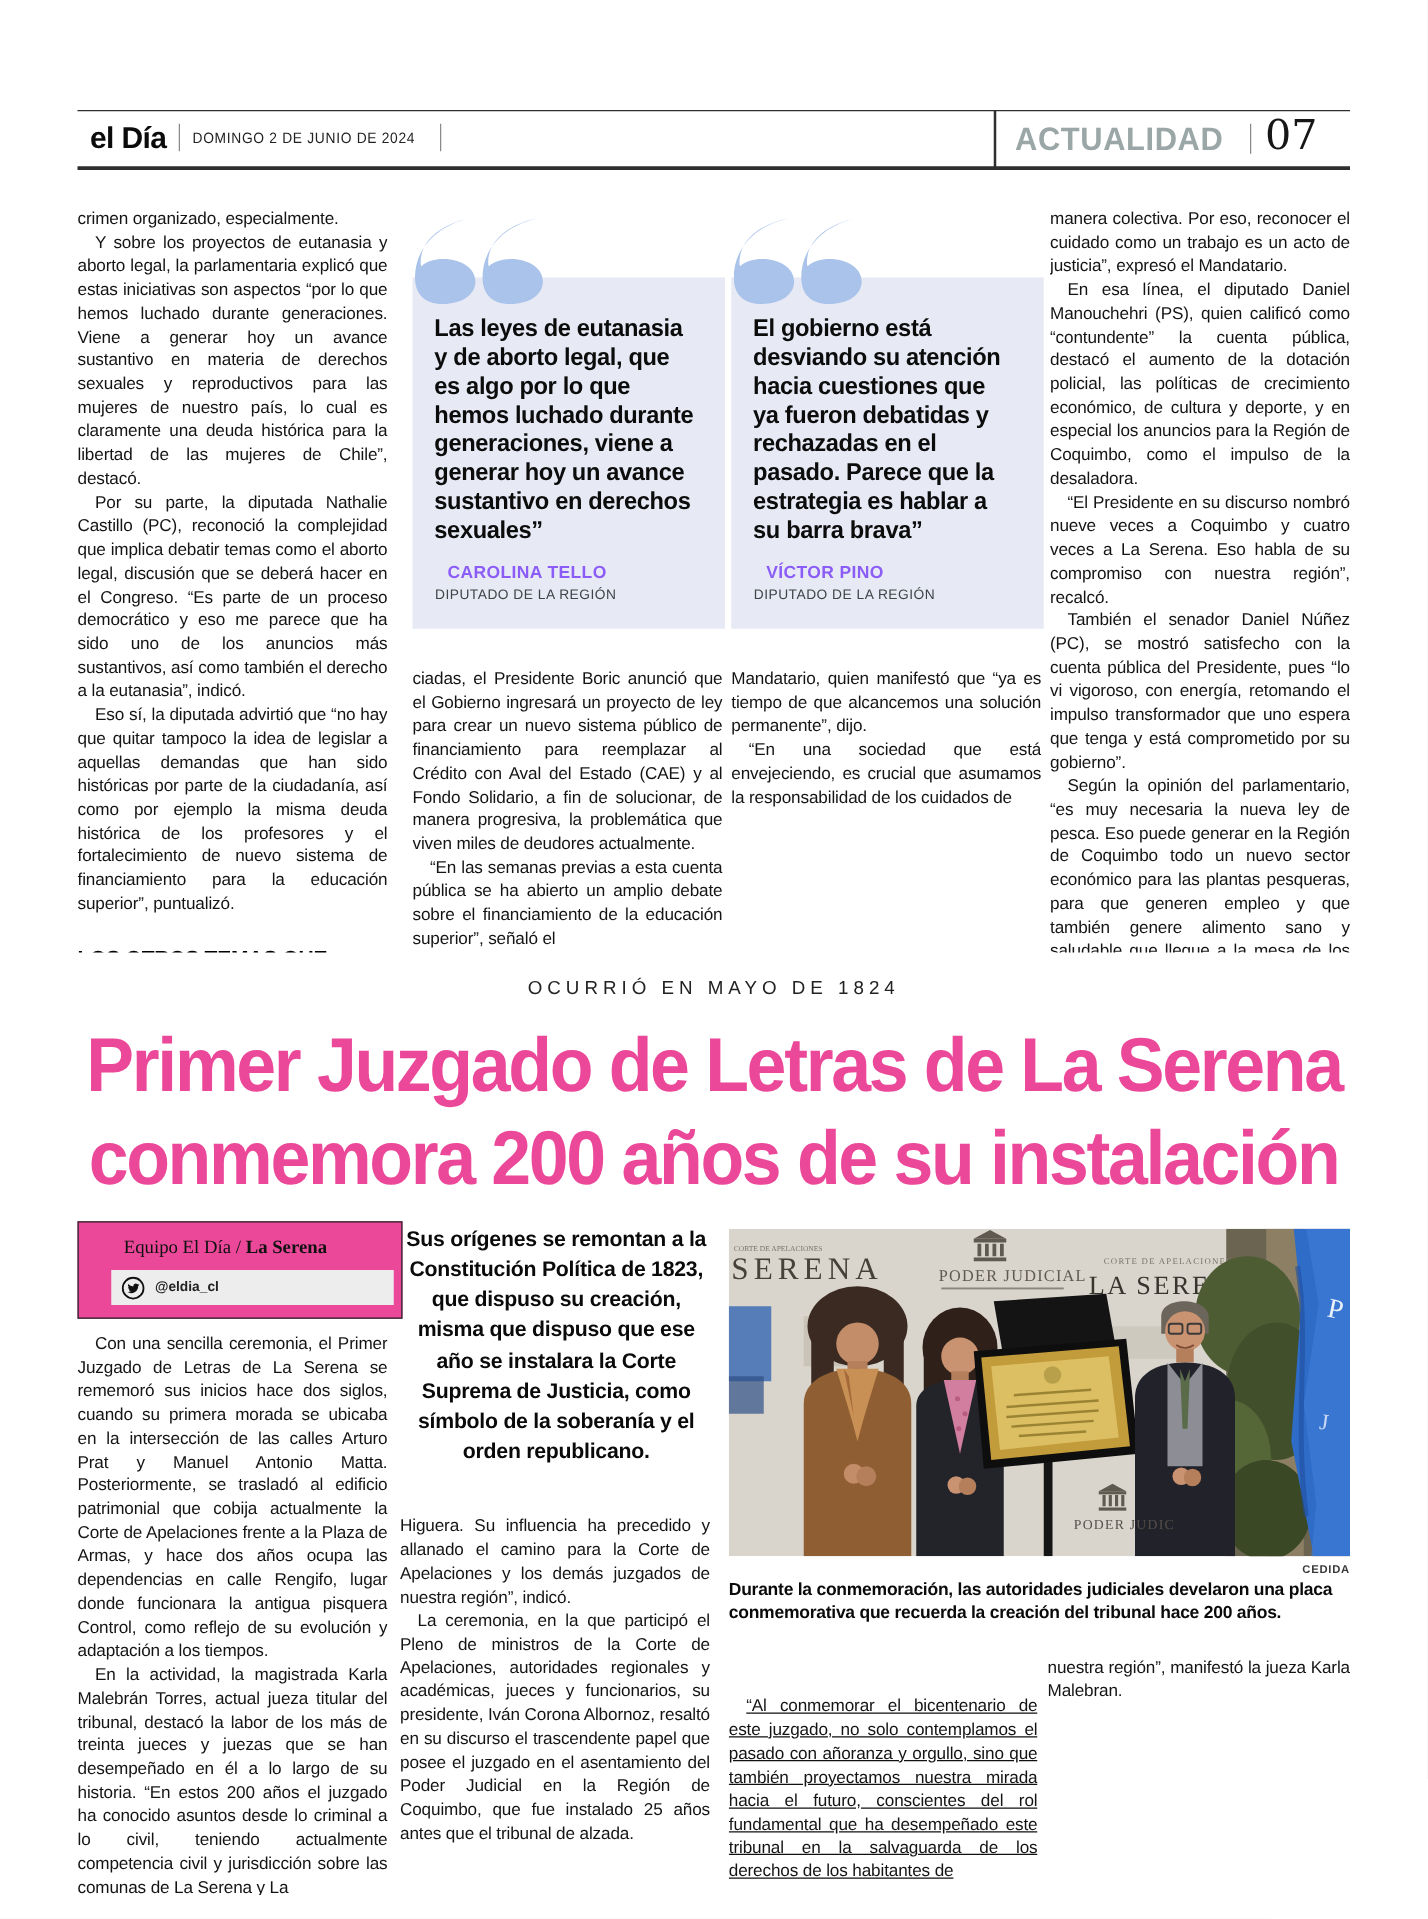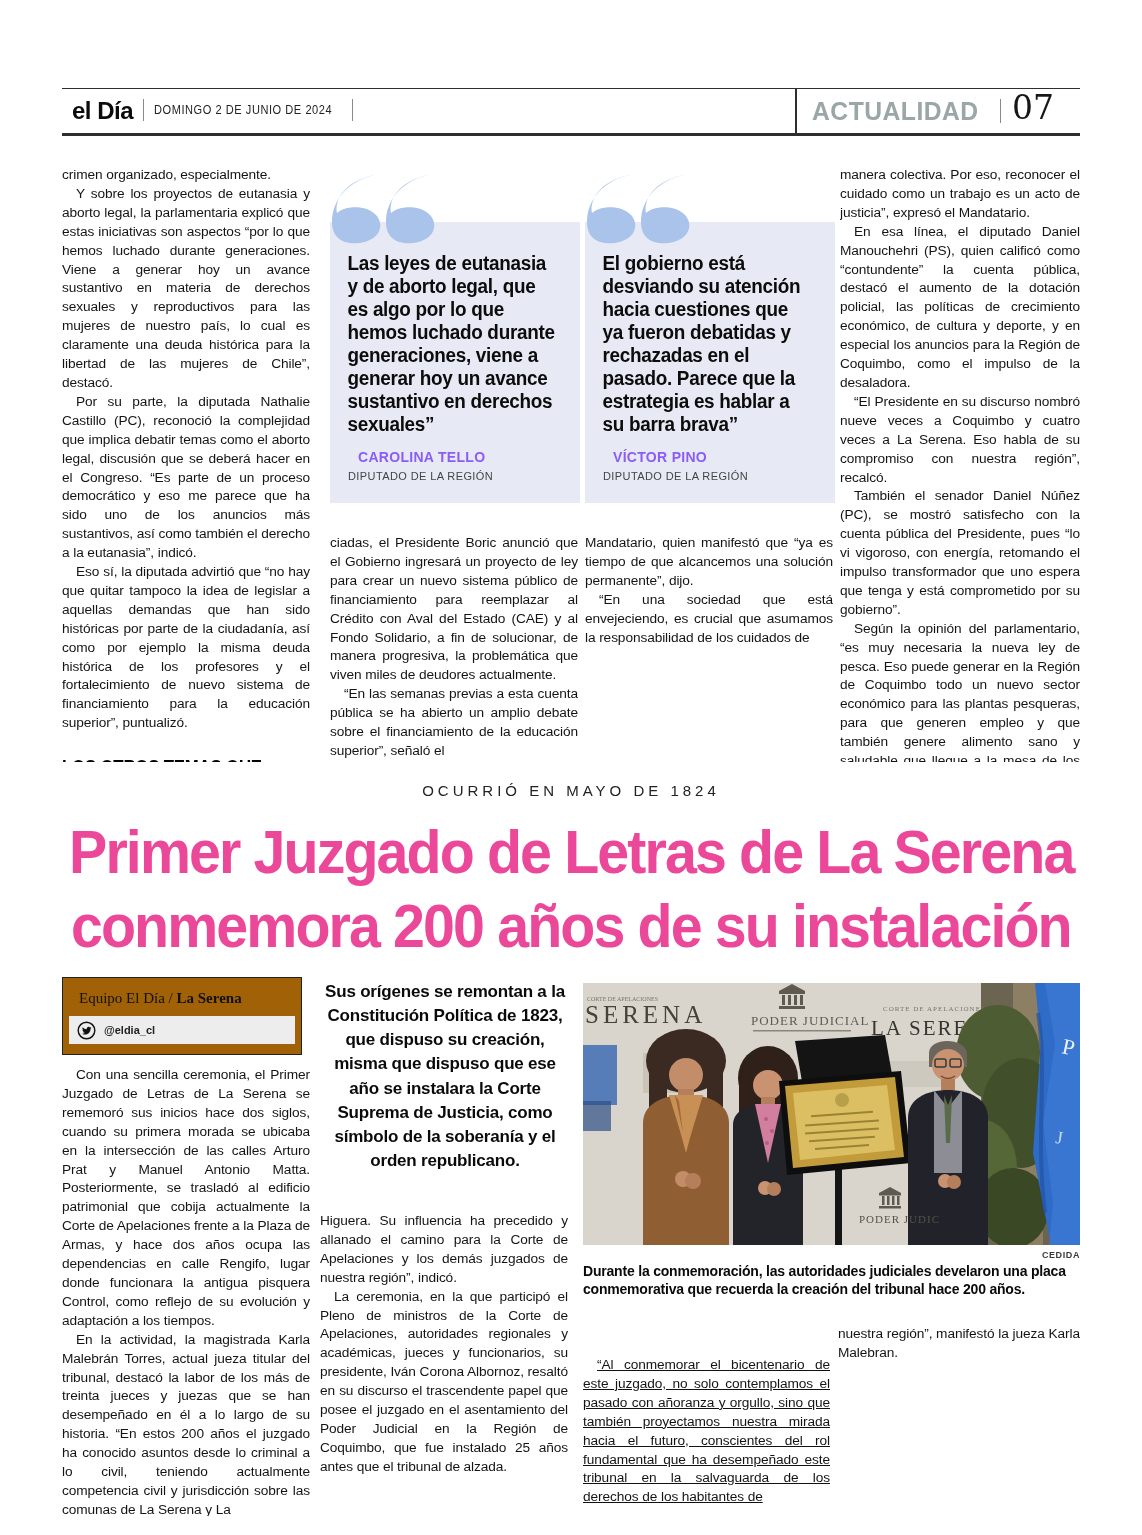--- a/index.html
+++ b/index.html
@@ -24,21 +24,21 @@
   .qmark{position:absolute;top:-50px;left:2px;}
   .qtext{padding:30px 18px 0 18px;font-weight:bold;font-size:19.5px;line-height:1.18;
          letter-spacing:-0.3px;color:#0c0c0c;transform:scaleX(0.97);transform-origin:left;}
   .qname{margin:13px 18px 0 28px;font-weight:bold;font-size:14px;color:#8b5cf6;letter-spacing:0.3px;}
   .qrole{margin:5px 18px 0 18px;font-size:11px;color:#3e4546;letter-spacing:0.4px;}
   
   .kicker{width:1142px;text-align:center;font-size:15px;letter-spacing:4px;color:#222;}
   .headline{width:1142px;text-align:center;font-weight:bold;color:#ec4899;}
   .headline .hl{display:inline-block;font-size:61px;letter-spacing:-2px;line-height:1.12;
                 transform:scaleX(0.94);transform-origin:center;white-space:nowrap;}
-  .bylinebox{width:238px;height:76px;border:1.5px solid #222;background:#a16207;}
+  .bylinebox{width:238px;height:76px;border:1.5px solid #222;background:#ec4899;padding-left:20px;}
   .byrow1{font-family:"Liberation Serif",serif;font-size:15px;color:#111;padding:12px 0 0 16px;}
   .byrow1 b{font-weight:bold;}
   .byrow2{margin:9px 6px 0 6px;background:#ededed;height:28px;display:flex;align-items:center;gap:8px;padding-left:8px;}
   .handle{font-size:11px;font-weight:bold;color:#222;}
   .intro{width:250px;text-align:center;font-weight:bold;font-size:17px;line-height:1.42;color:#0a0a0a;
          letter-spacing:-0.2px;}
   .credit{width:497px;text-align:right;font-size:9px;font-weight:bold;letter-spacing:0.6px;color:#3a3a3a;}
   .caption{width:497px;font-size:14px;font-weight:bold;line-height:1.3;color:#0a0a0a;letter-spacing:-0.2px;}
 </style>
 </head>

